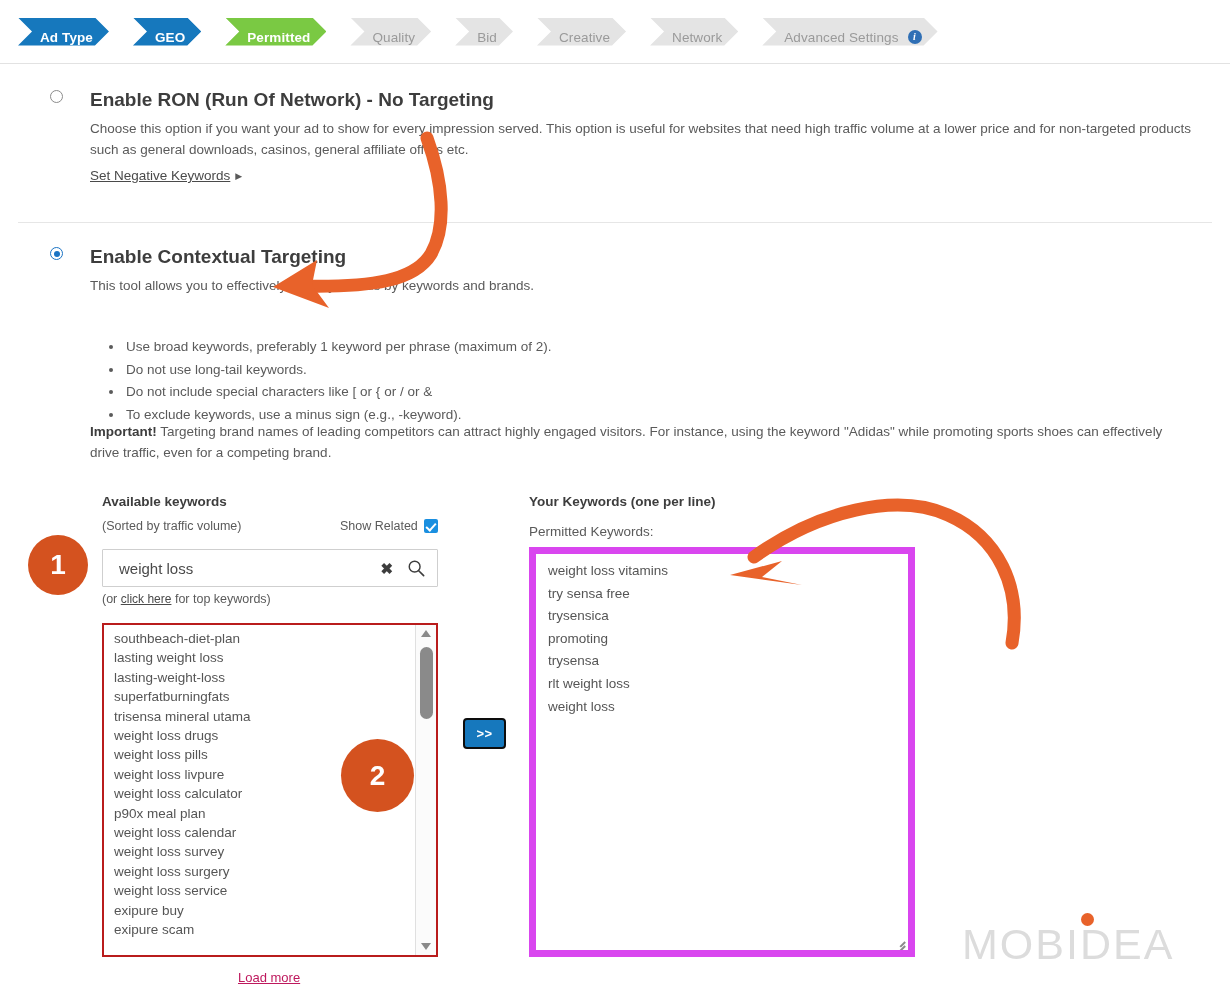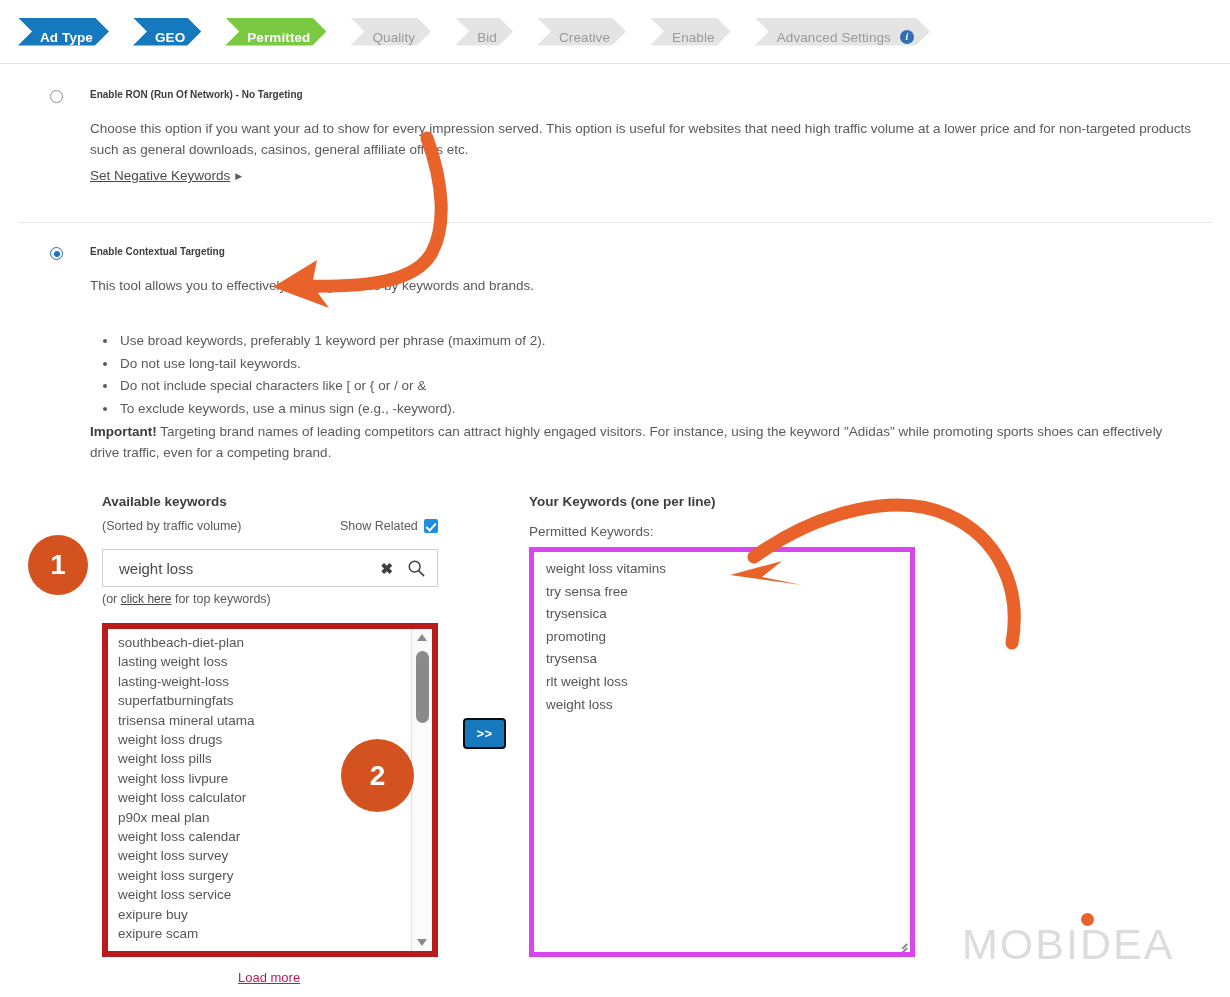--- a/index.html
+++ b/index.html
@@ -55,37 +55,37 @@
   }
   .radio.checked { border: 1px solid #1a73c4; }
   .radio.checked::after {
     content: ""; position: absolute;
     left: 2.5px; top: 2.5px; width: 6px; height: 6px;
     border-radius: 50%; background: #1a73c4;
   }
 
   .opt-title {
     position: absolute;
-    font-size: 10px; font-weight: 700; color: #3d3d3d;
+    font-size: 19px; font-weight: 700; color: #3d3d3d;
     white-space: nowrap;
   }
   .opt-desc {
     position: absolute;
     font-size: 13.5px; color: #5a5a5a; line-height: 21px;
   }
   .link-underline {
     color: #4a4a4a; text-decoration: underline; cursor: pointer;
   }
   .caret-right {
     display: inline-block; margin-left: 5px;
     font-size: 9px; color: #5a5a5a; vertical-align: 1px;
   }
 
   ul.rules {
-    position: absolute; margin: 10px; padding-left: 18px;
+    position: absolute; margin: 16px; padding-left: 18px;
     font-size: 13.5px; color: #5a5a5a; line-height: 22.5px;
     list-style: disc;
   }
   ul.rules li { padding-left: 2px; }
 
   .important {
     position: absolute; font-size: 13.5px; color: #5a5a5a; line-height: 21px;
   }
   .important b { color: #3d3d3d; font-weight: 700; }
 
@@ -120,21 +120,21 @@
   .search-box .sval {
     flex: 1; font-size: 15px; color: #4a4a4a;
     border: none; outline: none; background: transparent;
     font-family: "Liberation Sans", sans-serif;
   }
   .clear-x { font-size: 15px; color: #3d3d3d; font-weight: 700; cursor: pointer; margin-right: 14px; line-height: 1; }
   .mag { width: 18px; height: 18px; cursor: pointer; }
 
   .listbox {
     position: absolute;
-    border: 6px solid #b91c1c; background: #fff;
+    border: 2px solid #b91c1c; background: #fff;
     overflow: hidden;
   }
   .listbox .items {
     position: absolute; left: 0; top: 4px; right: 22px;
     padding: 0 0 0 10px;
   }
   .listbox .item {
     font-size: 13.5px; color: #555; line-height: 19.4px;
     white-space: nowrap; cursor: pointer;
   }
@@ -165,21 +165,21 @@
     position: absolute;
     background: #1678bd; color: #fff;
     border: 2px solid #0d0d0d; border-radius: 4px;
     display: flex; align-items: center; justify-content: center;
     font-size: 13px; font-weight: 700; cursor: pointer;
     letter-spacing: .5px;
   }
 
   .textarea-box {
     position: absolute;
-    border: 5px solid #d946ef; background: #fff;
+    border: 7px solid #d946ef; background: #fff;
     overflow: hidden;
   }
   .textarea-box .items { position: absolute; left: 12px; top: 6px; right: 12px; }
   .textarea-box .item { font-size: 13.5px; color: #555; line-height: 22.6px; white-space: nowrap; }
   .resize-grip { position: absolute; right: 2px; bottom: 2px; width: 14px; height: 14px; cursor: nwse-resize; }
   .resize-grip span {
     position: absolute; right: 1px; background: #8a8a8a; height: 1.5px; transform-origin: right center;
     transform: rotate(-45deg);
   }
 
@@ -223,21 +223,21 @@
     <div class="step">
         <span>Quality</span>
       </div>
     <div class="step">
         <span>Bid</span>
       </div>
     <div class="step">
         <span>Creative</span>
       </div>
     <div class="step">
-        <span>Enable</span>
+        <span>Network</span>
       </div>
     <div class="step">
       <span>Advanced Settings</span>
       <span class="info-badge">i</span>
     </div>
   </div>
 
   <div class="radio" style="left:50px; top:90px;"></div>
   <div class="opt-title" style="left:90px; top:89px;">Enable RON (Run Of Network) - No Targeting</div>
   <div class="opt-desc" style="left:90px; top:118px; width:1110px;">Choose this option if you want your ad to show for every impression served. This option is useful for websites that need high traffic volume at a lower price and for non-targeted products such as general downloads, casinos, general affiliate offers etc.</div>

